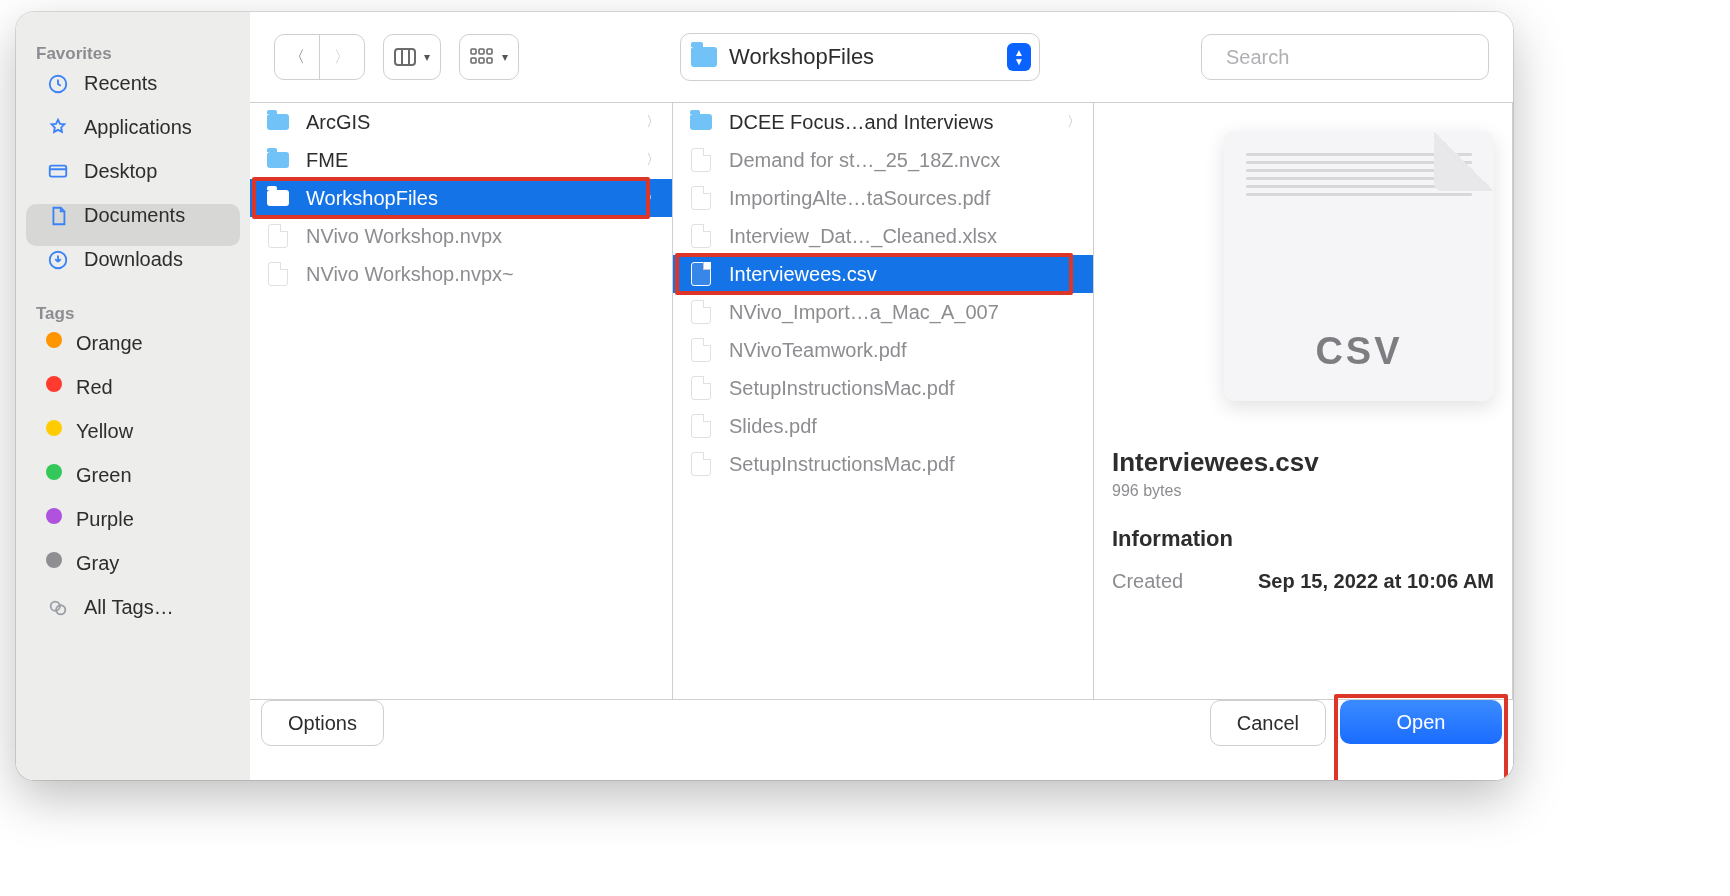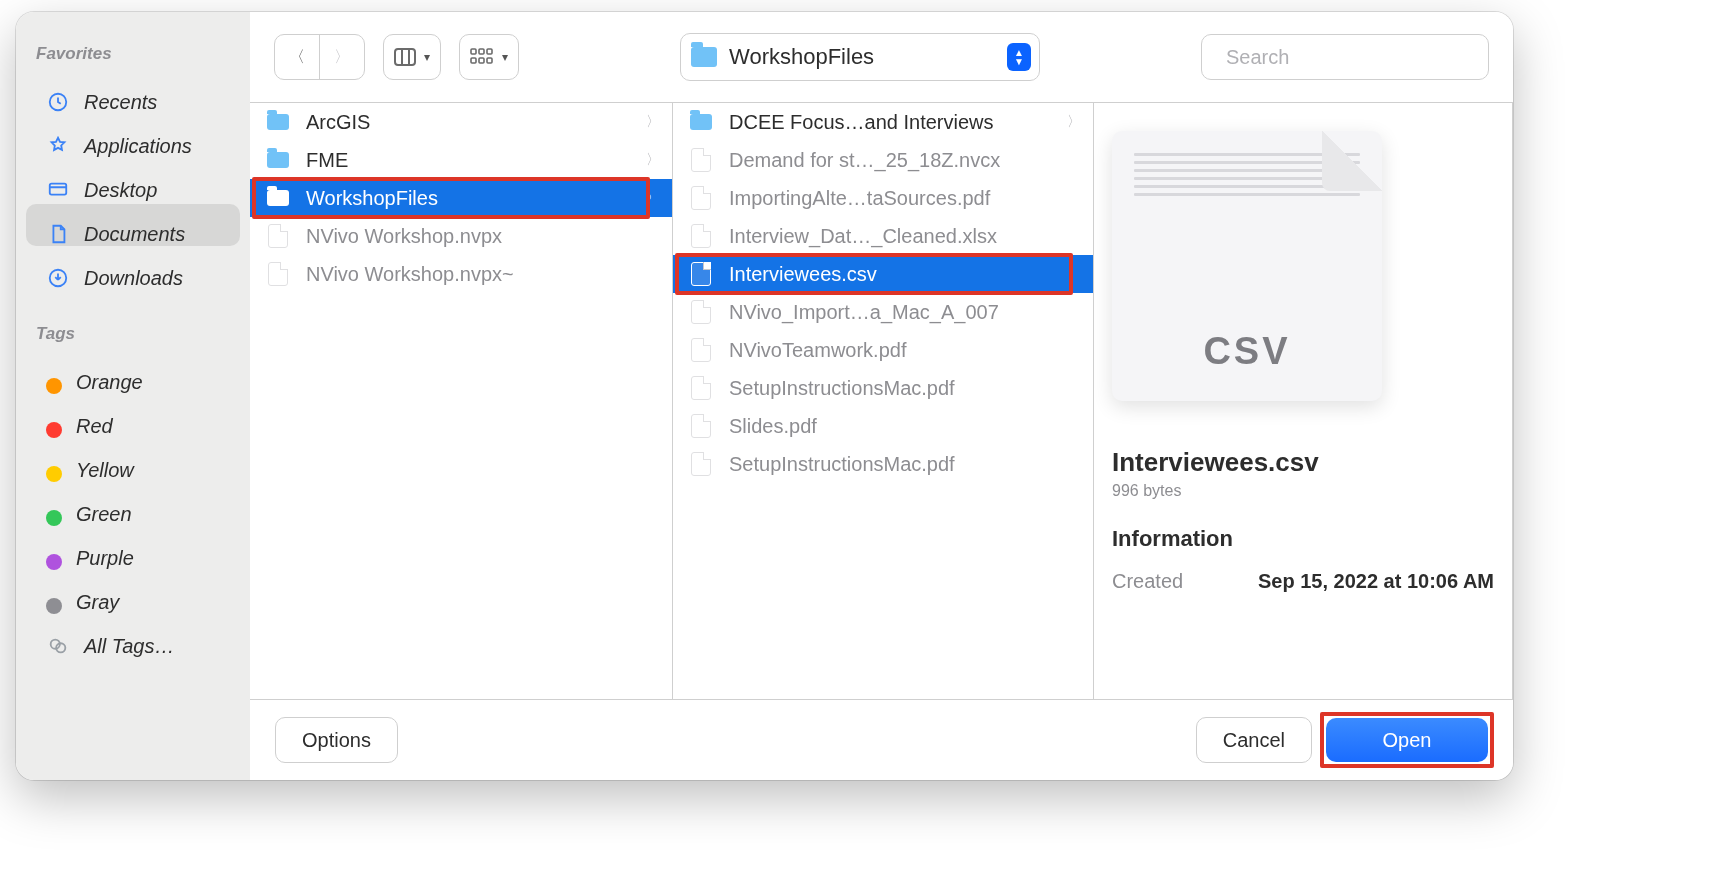--- a/index.html
+++ b/index.html
@@ -11,23 +11,23 @@
     --txt-muted:#8d8d91;
     --hover-gray:#d7d7d6;
     --divider:#cfcfcf;
     --highlight:#dd3527;
     --icon-gray:#8d8d91;
     --icon-blue:#3db4ff;
     --folder-blue:#71c2f7;
   }
   html,body{margin:0;padding:0;width:1730px;height:896px;font-family:-apple-system,BlinkMacSystemFont,"Helvetica Neue",Arial,sans-serif;color:var(--txt);}
   .window{position:absolute;left:16px;top:12px;width:1497px;height:768px;border-radius:18px;overflow:hidden;background:var(--bg-main);box-shadow:0 0 0 1px rgba(0,0,0,.12), 0 18px 50px rgba(0,0,0,.25);}
-  .sidebar{position:absolute;left:0;top:0;width:234px;height:100%;background:var(--bg-sidebar);padding-top:26px;box-sizing:border-box;font-style:italic;}
+  .sidebar{position:absolute;left:0;top:0;width:234px;height:100%;background:var(--bg-sidebar);padding-top:26px;box-sizing:border-box;}
   .sb-heading{font-size:17px;font-weight:700;color:var(--txt-muted);padding:6px 14px 6px 20px;}
-  .sb-item{display:flex;align-items:flex-end;gap:14px;height:42px;padding:0 14px 0 20px;font-size:20px;border-radius:10px;margin:2px 10px;cursor:default;}
+  .sb-item{display:flex;align-items:flex-start;gap:14px;height:42px;padding:0 14px 0 20px;font-size:20px;border-radius:10px;margin:2px 10px;cursor:default;}
   .sb-item.selected{background:var(--hover-gray);}
   .sb-icon{width:24px;height:24px;display:flex;align-items:center;justify-content:center;}
   .tag-dot{width:16px;height:16px;border-radius:50%;}
 
   .toolbar{position:absolute;left:234px;top:0;right:0;height:90px;display:flex;align-items:center;gap:18px;padding:0 24px;background:var(--bg-main);box-sizing:border-box;}
   .tb-seg{display:flex;border:1px solid var(--divider);border-radius:10px;overflow:hidden;height:44px;background:#fff;}
   .tb-btn{width:44px;display:flex;align-items:center;justify-content:center;border-right:1px solid var(--divider);color:#6b6b6b;}
   .tb-btn:last-child{border-right:0;}
   .tb-pill{display:flex;align-items:center;border:1px solid var(--divider);border-radius:10px;height:44px;padding:0 10px;background:#fff;color:#555;gap:8px;}
   .path-pill{display:flex;align-items:center;gap:12px;height:46px;border:1px solid var(--divider);border-radius:10px;padding:0 8px 0 10px;background:#fff;}
@@ -56,35 +56,35 @@
   
   .folder-ic{width:22px;height:16px;background:var(--folder-blue);border-radius:3px;position:relative;}
   .folder-ic::before{content:"";position:absolute;top:-4px;left:0;width:10px;height:4px;background:var(--folder-blue);border-radius:2px 2px 0 0;}
   .folder-ic.white{background:#fff;} .folder-ic.white::before{background:#fff;}
   .page-ic{width:18px;height:22px;border:1px solid #c7c7cb;border-radius:3px;position:relative;background:#fff;}
   .page-ic::after{content:"";position:absolute;top:-1px;right:-1px;width:7px;height:7px;background:#fff;border-left:1px solid #c7c7cb;border-bottom:1px solid #c7c7cb;}
   .page-ic.dim{opacity:.55;}
   .page-ic.sel{border-color:#fff;background:rgba(255,255,255,.15);}
 
   
-  .preview{padding:28px 18px 0 18px;display:flex;flex-direction:column;align-items:flex-start;box-sizing:border-box;height:100%;}
+  .preview{padding:28px 18px 0 18px;display:flex;flex-direction:column;align-items:flex-end;box-sizing:border-box;height:100%;}
   .thumb{width:270px;height:270px;background:#f5f5f7;border-radius:10px;box-shadow:0 6px 20px rgba(0,0,0,.12);display:flex;align-items:flex-end;justify-content:center;position:relative;padding:18px;box-sizing:border-box;}
   .thumb .corner{position:absolute;top:0;right:0;width:60px;height:60px;background:linear-gradient(45deg,#e8e8ea 50%, transparent 50%);border-bottom-left-radius:8px;}
   .thumb .csv{font-size:38px;font-weight:700;color:#7d7d82;letter-spacing:3px;margin-bottom:10px;}
   .thumb .lines{position:absolute;top:22px;left:22px;right:22px;display:flex;flex-direction:column;gap:5px;}
   .thumb .lines div{height:3px;background:#d8d8dc;border-radius:1px;}
   .meta{width:100%;margin-top:46px;}
   .meta .fname{font-size:26px;font-weight:700;}
   .meta .fsize{font-size:16px;color:var(--txt-muted);margin-top:4px;}
   .meta .info{font-size:22px;font-weight:700;margin-top:26px;}
   .kv{display:flex;justify-content:space-between;margin-top:18px;font-size:20px;}
   .kv .k{color:var(--txt-muted);}
   .kv .v{font-weight:600;}
 
-  .footer{position:absolute;left:234px;right:0;bottom:0;height:80px;display:flex;align-items:center;padding:0 25px;gap:14px;background:#fff;border-top:1px solid var(--divider);}
+  .footer{position:absolute;left:234px;right:0;bottom:0;height:80px;display:flex;padding:0 11px;gap:14px;background:#fff;border-top:1px solid var(--divider);}
   .ftr-spacer{flex:1;}
   .btn{height:44px;padding:0 26px;border-radius:10px;border:1px solid var(--divider);background:#fff;font-size:20px;display:flex;align-items:center;justify-content:center;cursor:default;}
   .btn.primary{background:linear-gradient(#3b8bff,#1a6cff);color:#fff;border:0;}
 
   
   .icn{width:22px;height:22px;}
   .svg-outline{stroke:#3b82f6;stroke-width:2;fill:none;}
 </style>
 </head>
 <body>
@@ -132,21 +132,21 @@
     <div class="sb-item">
       <span class="sb-icon">
         <svg class="icn" viewBox="0 0 24 24">
             <circle cx="12" cy="12" r="9" class="svg-outline"></circle>
             <path d="M12 7v7m0 0l-3-3m3 3l3-3" class="svg-outline"></path>
           </svg>
       </span>
       <span>Downloads</span>
     </div>
 
-    <div class="sb-heading" style="margin-top:28px">Tags</div>
+    <div class="sb-heading" style="margin-top:8px">Tags</div>
 
     <div class="sb-item">
         <span class="tag-dot" style="background:#ff9500"></span>
         <span>Orange</span>
       </div>
     <div class="sb-item">
         <span class="tag-dot" style="background:#ff3b30"></span>
         <span>Red</span>
       </div>
     <div class="sb-item">

